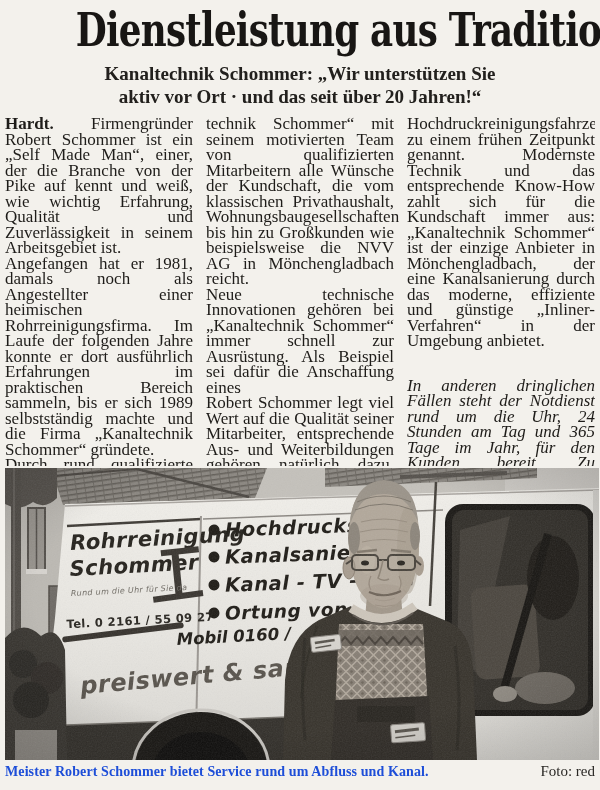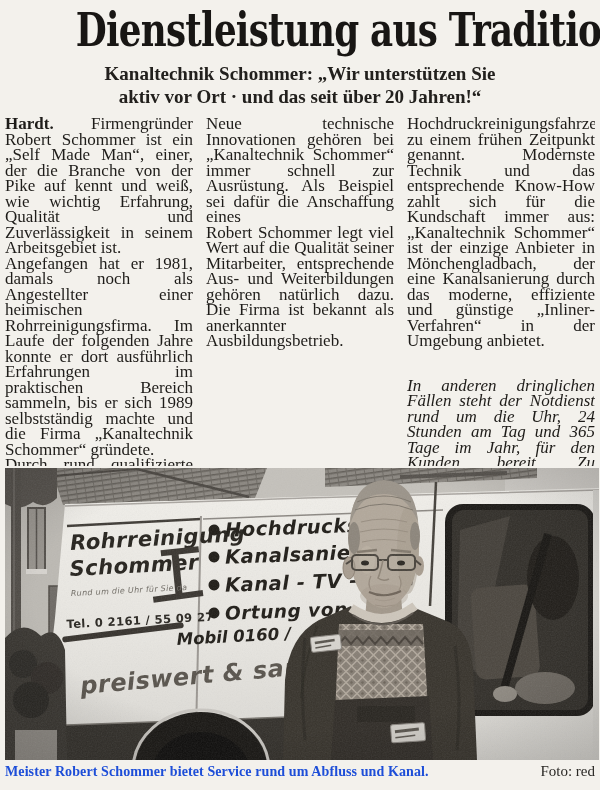--- a/index.html
+++ b/index.html
@@ -51,20 +51,21 @@
     <div>aktiv vor Ort · und das seit über 20 Jahren!“</div>
   </div>
 
   <div class="columns">
     <div class="col">
       <p><strong class="lead">Hardt.</strong> <span>Firmengründer Robert Schommer ist ein „Self Made Man“, einer, der die Branche von der Pike auf kennt und weiß, wie wichtig Erfahrung, Qualität und Zuverlässigkeit in seinem Arbeitsgebiet ist.</span></p>
       <p>Angefangen hat er 1981, damals noch als Angestellter einer heimischen Rohrreinigungsfirma. Im Laufe der folgenden Jahre konnte er dort ausführlich Erfahrungen im praktischen Bereich sammeln, bis er sich 1989 selbstständig machte und die Firma „Kanaltechnik Schommer“ gründete.</p>
       <p>Durch rund qualifizierte Arbeit wuchs die Auftragslage und damit auch das Unternehmen. Heute realisiert „Kanal-</p>
     </div>
     <div class="col">
+      <p>technik Schommer“ mit seinem motivierten Team von qualifizierten Mitarbeitern alle Wünsche der Kundschaft, die vom klassischen Privathaushalt, Wohnungsbaugesellschaften bis hin zu Großkunden wie beispielsweise die NVV AG in Mönchengladbach reicht.</p>
       <p>Neue technische Innovationen gehören bei „Kanaltechnik Schommer“ immer schnell zur Ausrüstung. Als Beispiel sei dafür die Anschaffung eines</p>
       <p>Robert Schommer legt viel Wert auf die Qualität seiner Mitarbeiter, entsprechende Aus- und Weiterbildungen gehören natürlich dazu. Die Firma ist bekannt als anerkannter Ausbildungsbetrieb.</p>
     </div>
     <div class="col">
       <p>Hochdruckreinigungsfahrzeuges zu einem frühen Zeitpunkt genannt. Modernste Technik und das entsprechende Know-How zahlt sich für die Kundschaft immer aus: „Kanaltechnik Schommer“ ist der einzige Anbieter in Mönchengladbach, der eine Kanalsanierung durch das moderne, effiziente und günstige „Inliner-Verfahren“ in der Umgebung anbietet.</p>
       <p class="spaced">In anderen dringlichen Fällen steht der Notdienst rund um die Uhr, 24 Stunden am Tag und 365 Tage im Jahr, für den Kunden bereit. Zu erreichen ist dieser Notdienst-Service unter Telefon 02161/55 09 27 oder Mobil 0160/2 00 19 69.</p>
     </div>
   </div>
 
   <div class="photo">

